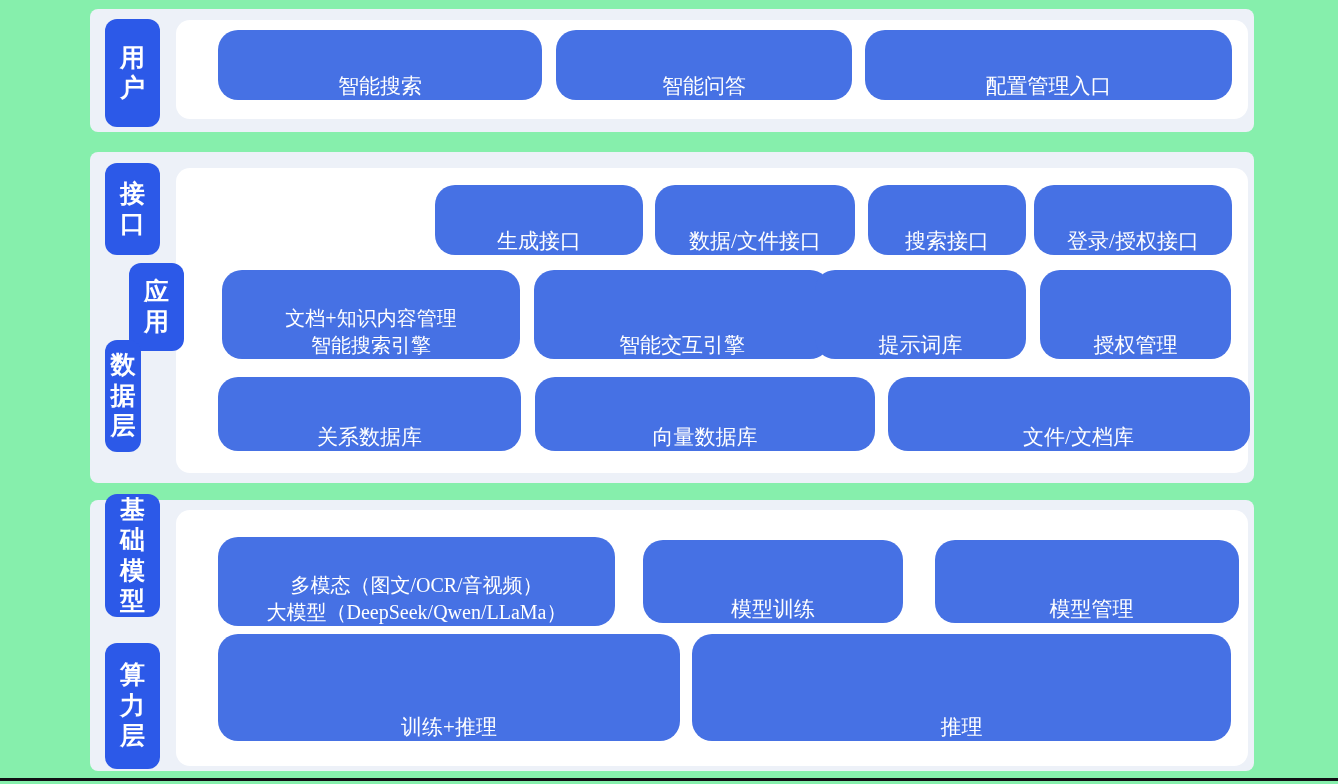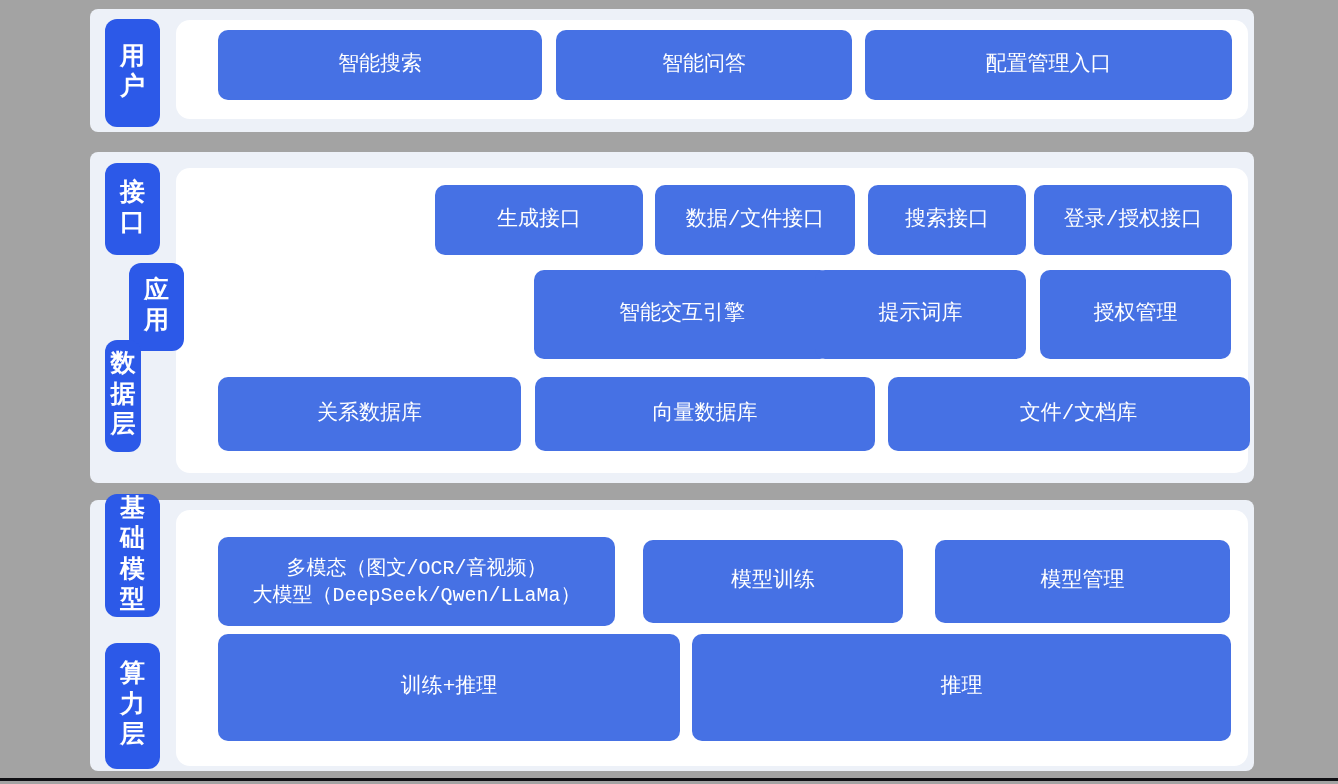--- a/index.html
+++ b/index.html
@@ -1,20 +1,20 @@
 <!DOCTYPE html>
 <html><head>
 <meta charset="utf-8">
 <style>
   html,body{margin:0;padding:0;background:#ffffff;}
   #canvas{
     position:relative;
     width:1338px;height:784px;
-    background:#a3a3a3;
-    font-family:Liberation Mono, monospace;
+    background:#86efac;
+    font-family:Liberation Serif, serif;
     overflow:hidden;
   }
   .band{
     position:absolute;
     background:#edf1f8;
     border-radius:8px;
   }
   .panel{
     position:absolute;
     background:#ffffff;
@@ -31,23 +31,23 @@
   }
   .side-label span{
     display:inline-block;
     width:1.05em;
     word-break:break-all;
     line-height:1.22;
   }
   .node{
     position:absolute;
     background:#4671e4;
-    border-radius:10px;
+    border-radius:20px;
     color:#ffffff;
-    display:flex;flex-direction:column;align-items:center;justify-content:center;
+    display:flex;flex-direction:column;align-items:center;justify-content:flex-end;
     font-size:21px;
     text-align:center;
     line-height:1.35;
   }
   .node.two-line{font-size:20px;}
   .bottom-line{
     position:absolute;
     left:0;top:778px;width:1338px;height:3px;
     background:#101014;
   }
@@ -100,20 +100,24 @@
   <div class="node" style="left:655px;top:185px;width:200px;height:70px;">
     <span>数据/文件接口</span>
   </div>
   <div class="node" style="left:868px;top:185px;width:158px;height:70px;">
     <span>搜索接口</span>
   </div>
   <div class="node" style="left:1034px;top:185px;width:198px;height:70px;">
     <span>登录/授权接口</span>
   </div>
 
+  <div class="node two-line" style="left:222px;top:270px;width:298px;height:89px;">
+    <span>文档+知识内容管理</span>
+    <span>智能搜索引擎</span>
+  </div>
   <div class="node" style="left:534px;top:270px;width:296px;height:89px;">
     <span>智能交互引擎</span>
   </div>
   <div class="node" style="left:815px;top:270px;width:211px;height:89px;">
     <span>提示词库</span>
   </div>
   <div class="node" style="left:1040px;top:270px;width:191px;height:89px;">
     <span>授权管理</span>
   </div>
 
@@ -127,21 +131,21 @@
     <span>文件/文档库</span>
   </div>
 
   <div class="node two-line" style="left:218px;top:537px;width:397px;height:89px;">
     <span>多模态（图文/OCR/音视频）</span>
     <span>大模型（DeepSeek/Qwen/LLaMa）</span>
   </div>
   <div class="node" style="left:643px;top:540px;width:260px;height:83px;">
     <span>模型训练</span>
   </div>
-  <div class="node" style="left:935px;top:540px;width:295px;height:83px;">
+  <div class="node" style="left:935px;top:540px;width:295px;height:83px;padding-left:9px;">
     <span>模型管理</span>
   </div>
 
   <div class="node" style="left:218px;top:634px;width:462px;height:107px;">
     <span>训练+推理</span>
   </div>
   <div class="node" style="left:692px;top:634px;width:539px;height:107px;">
     <span>推理</span>
   </div>
 

